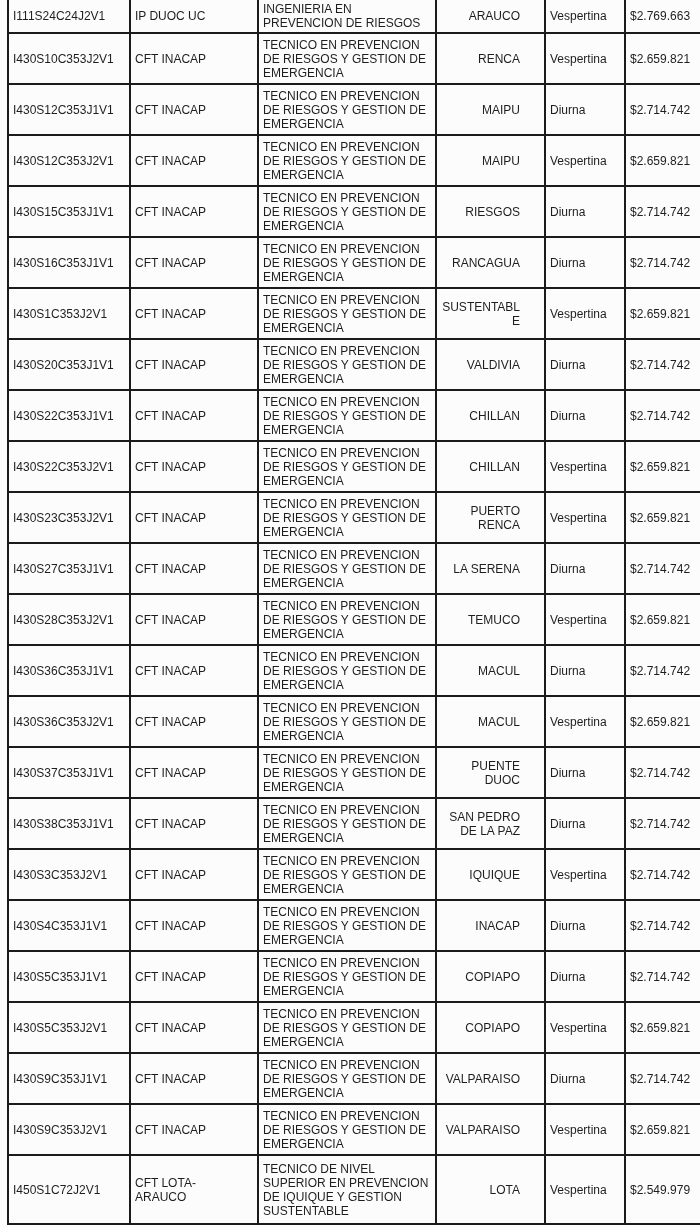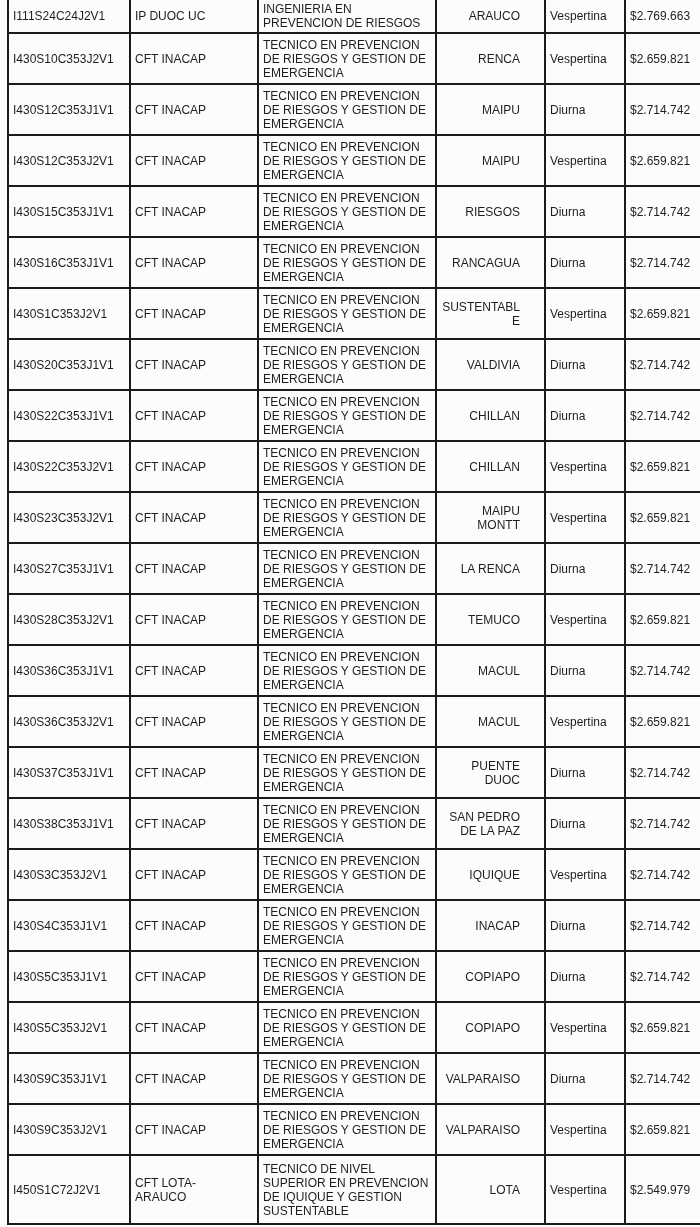--- a/index.html
+++ b/index.html
@@ -132,29 +132,29 @@
     <td class="cell-institution">CFT INACAP</td>
     <td class="cell-program">TECNICO EN PREVENCION DE RIESGOS Y GESTION DE EMERGENCIA</td>
     <td class="cell-city">CHILLAN</td>
     <td class="cell-schedule">Vespertina</td>
     <td class="cell-price">$2.659.821</td>
   </tr>
       <tr>
     <td class="cell-code">I430S23C353J2V1</td>
     <td class="cell-institution">CFT INACAP</td>
     <td class="cell-program">TECNICO EN PREVENCION DE RIESGOS Y GESTION DE EMERGENCIA</td>
-    <td class="cell-city">MAIPU MONTT</td>
+    <td class="cell-city">PUERTO RENCA</td>
     <td class="cell-schedule">Vespertina</td>
     <td class="cell-price">$2.659.821</td>
   </tr>
       <tr>
     <td class="cell-code">I430S27C353J1V1</td>
     <td class="cell-institution">CFT INACAP</td>
     <td class="cell-program">TECNICO EN PREVENCION DE RIESGOS Y GESTION DE EMERGENCIA</td>
-    <td class="cell-city">LA RENCA</td>
+    <td class="cell-city">LA SERENA</td>
     <td class="cell-schedule">Diurna</td>
     <td class="cell-price">$2.714.742</td>
   </tr>
       <tr>
     <td class="cell-code">I430S28C353J2V1</td>
     <td class="cell-institution">CFT INACAP</td>
     <td class="cell-program">TECNICO EN PREVENCION DE RIESGOS Y GESTION DE EMERGENCIA</td>
     <td class="cell-city">TEMUCO</td>
     <td class="cell-schedule">Vespertina</td>
     <td class="cell-price">$2.659.821</td>

